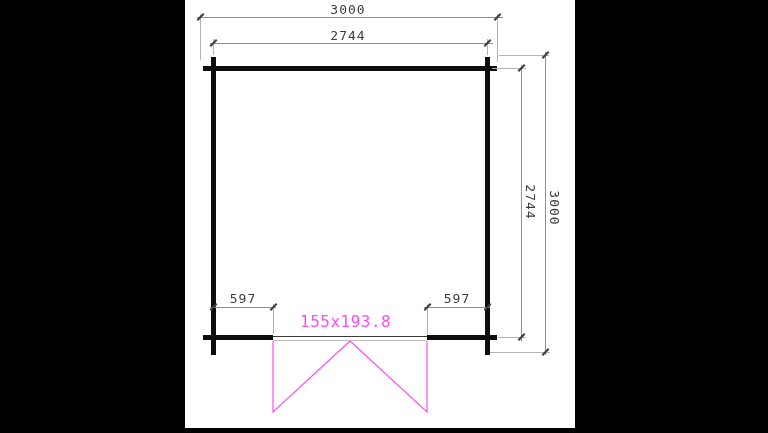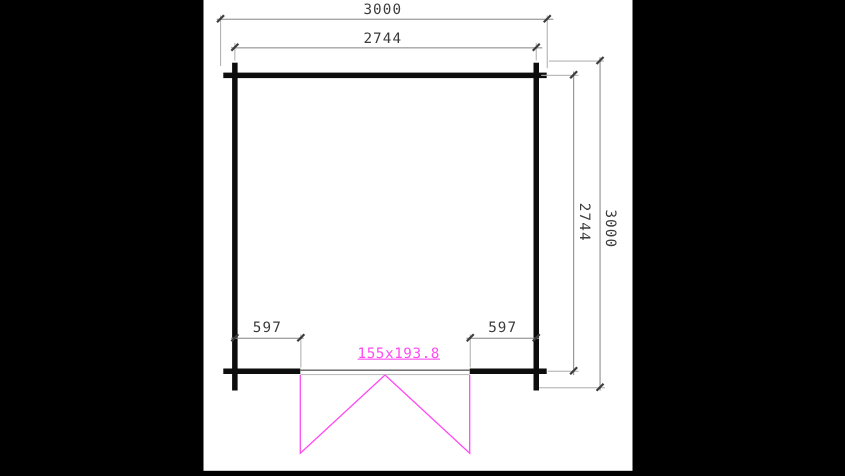--- a/index.html
+++ b/index.html
@@ -29,22 +29,22 @@
   .dimtext{
     color:#3c3c3c;font-size:13px;line-height:13px;
     letter-spacing:1px;text-align:center;white-space:nowrap;
   }
   .dimtext-v{
     transform:rotate(90deg);
     transform-origin:0 0;
     width:52px;
   }
   .doortext{
-    color:#ff4df2;font-size:13px;line-height:13px;
-    letter-spacing:0.5px;text-align:right;white-space:nowrap;text-decoration:underline;
+    color:#ff4df2;font-size:16px;line-height:13px;
+    letter-spacing:0.5px;text-align:left;white-space:nowrap;
   }
   .threshold-dark{height:1px;background:#3a3a3a;}
   .threshold-light{height:1px;background:#bdbdbd;}
   svg{display:block;}
 </style>
 </head>
 <body>
 
 <div class="sheet">
 

